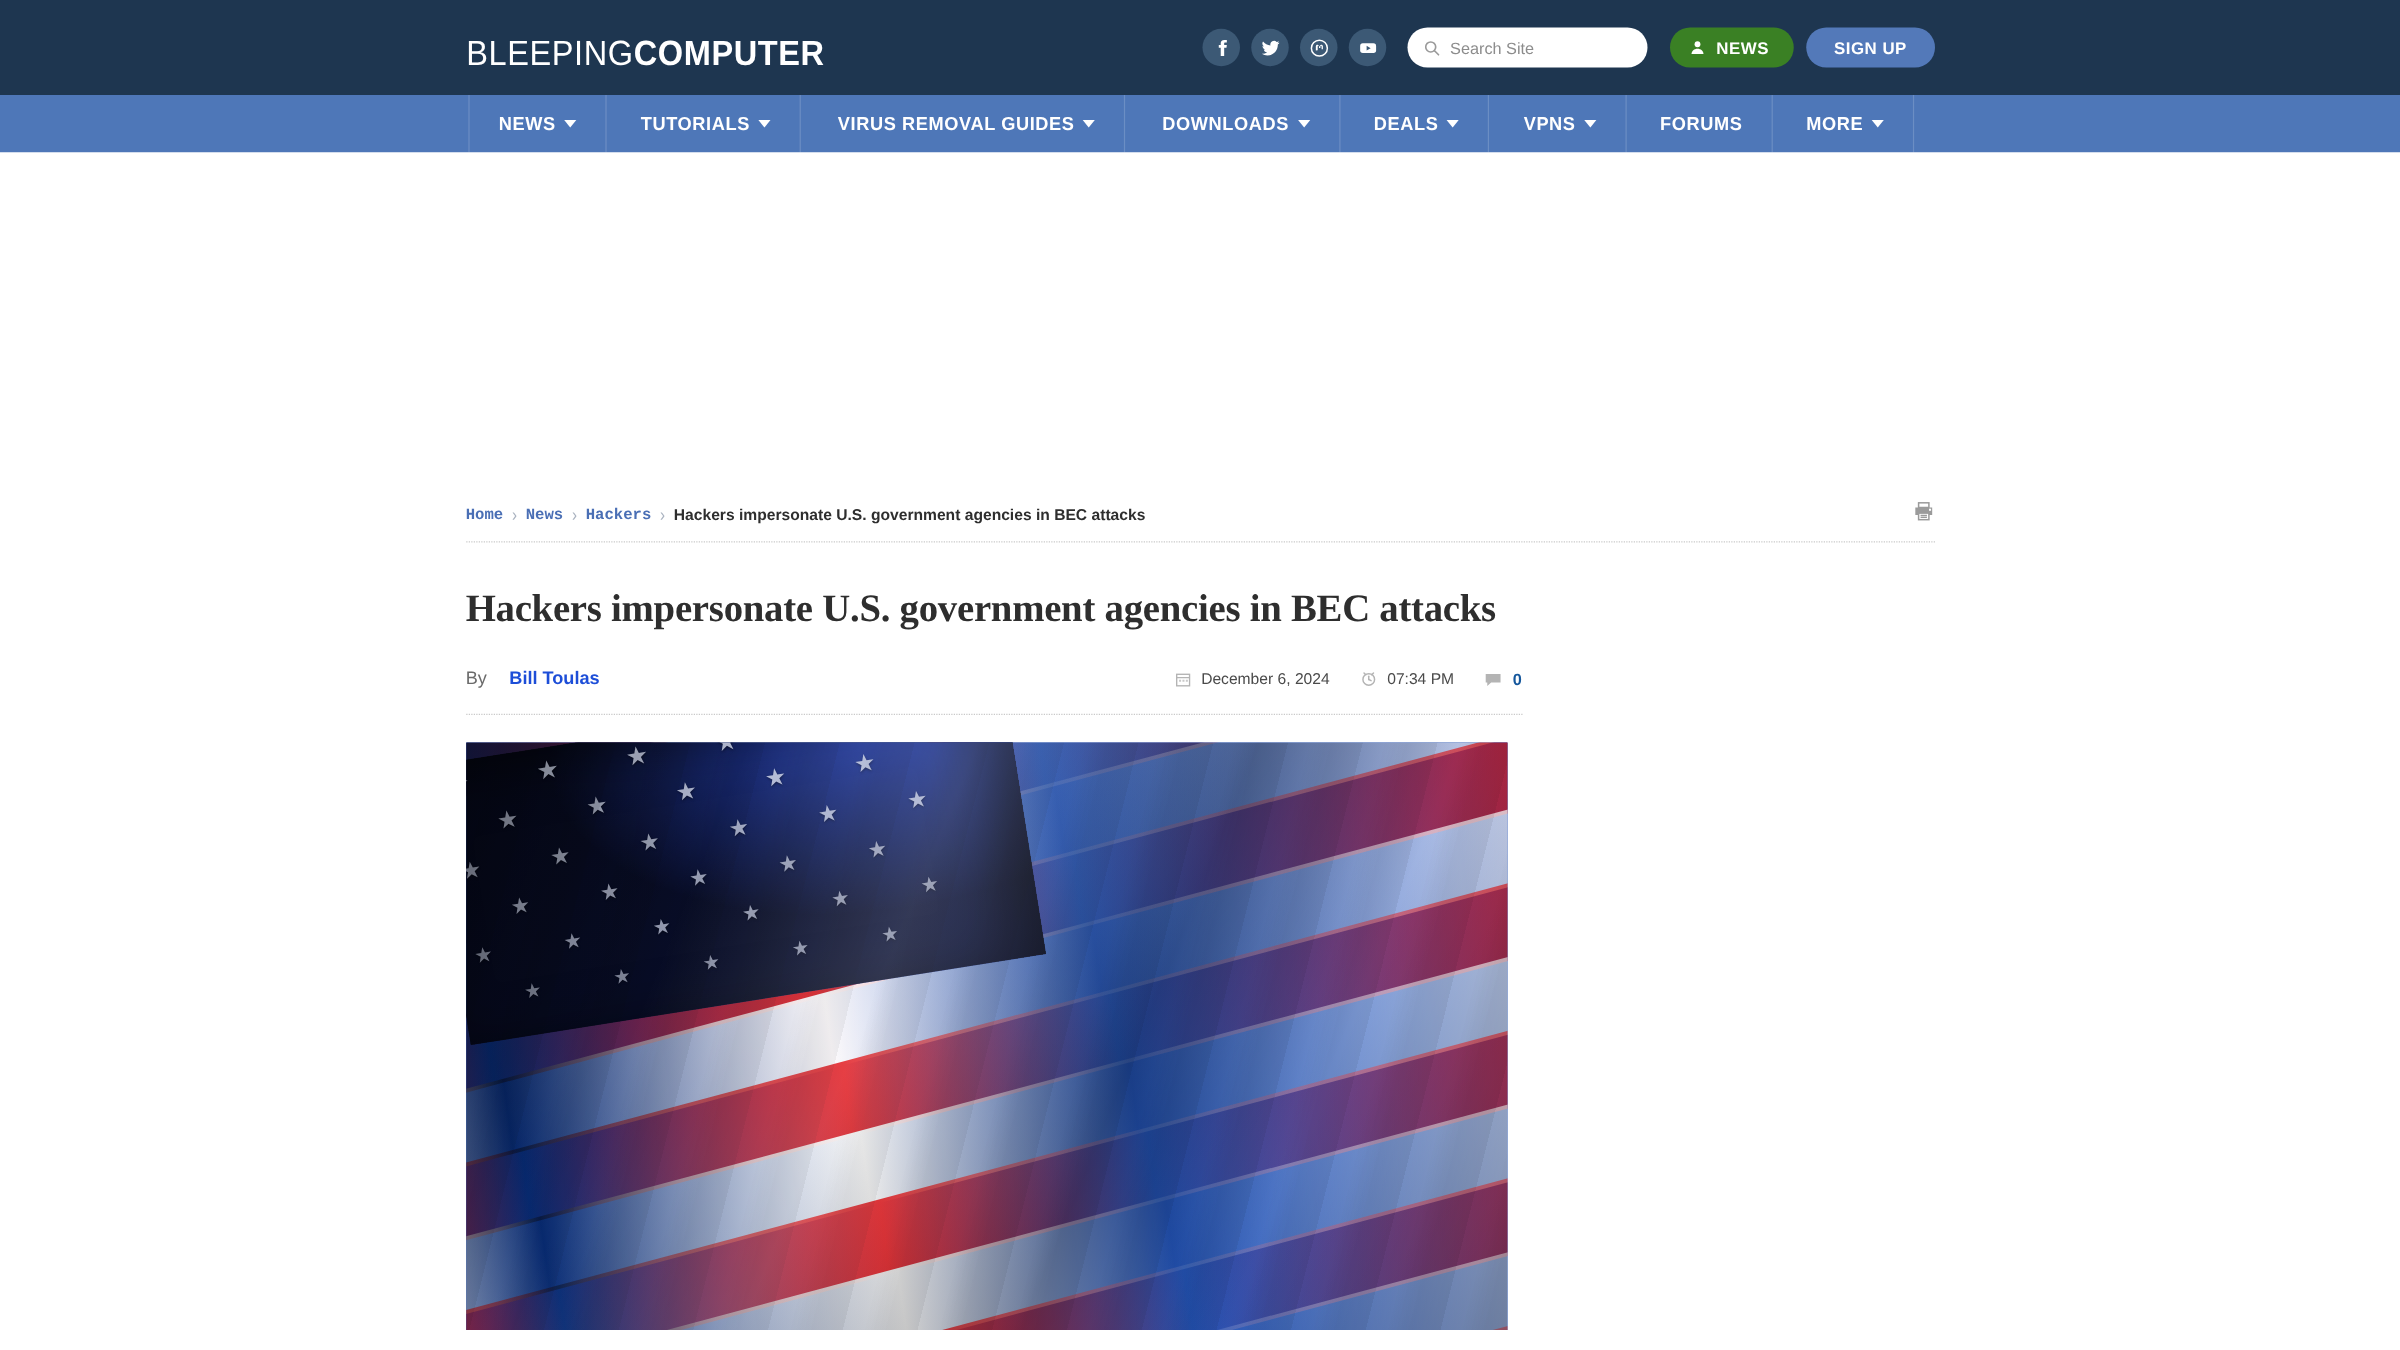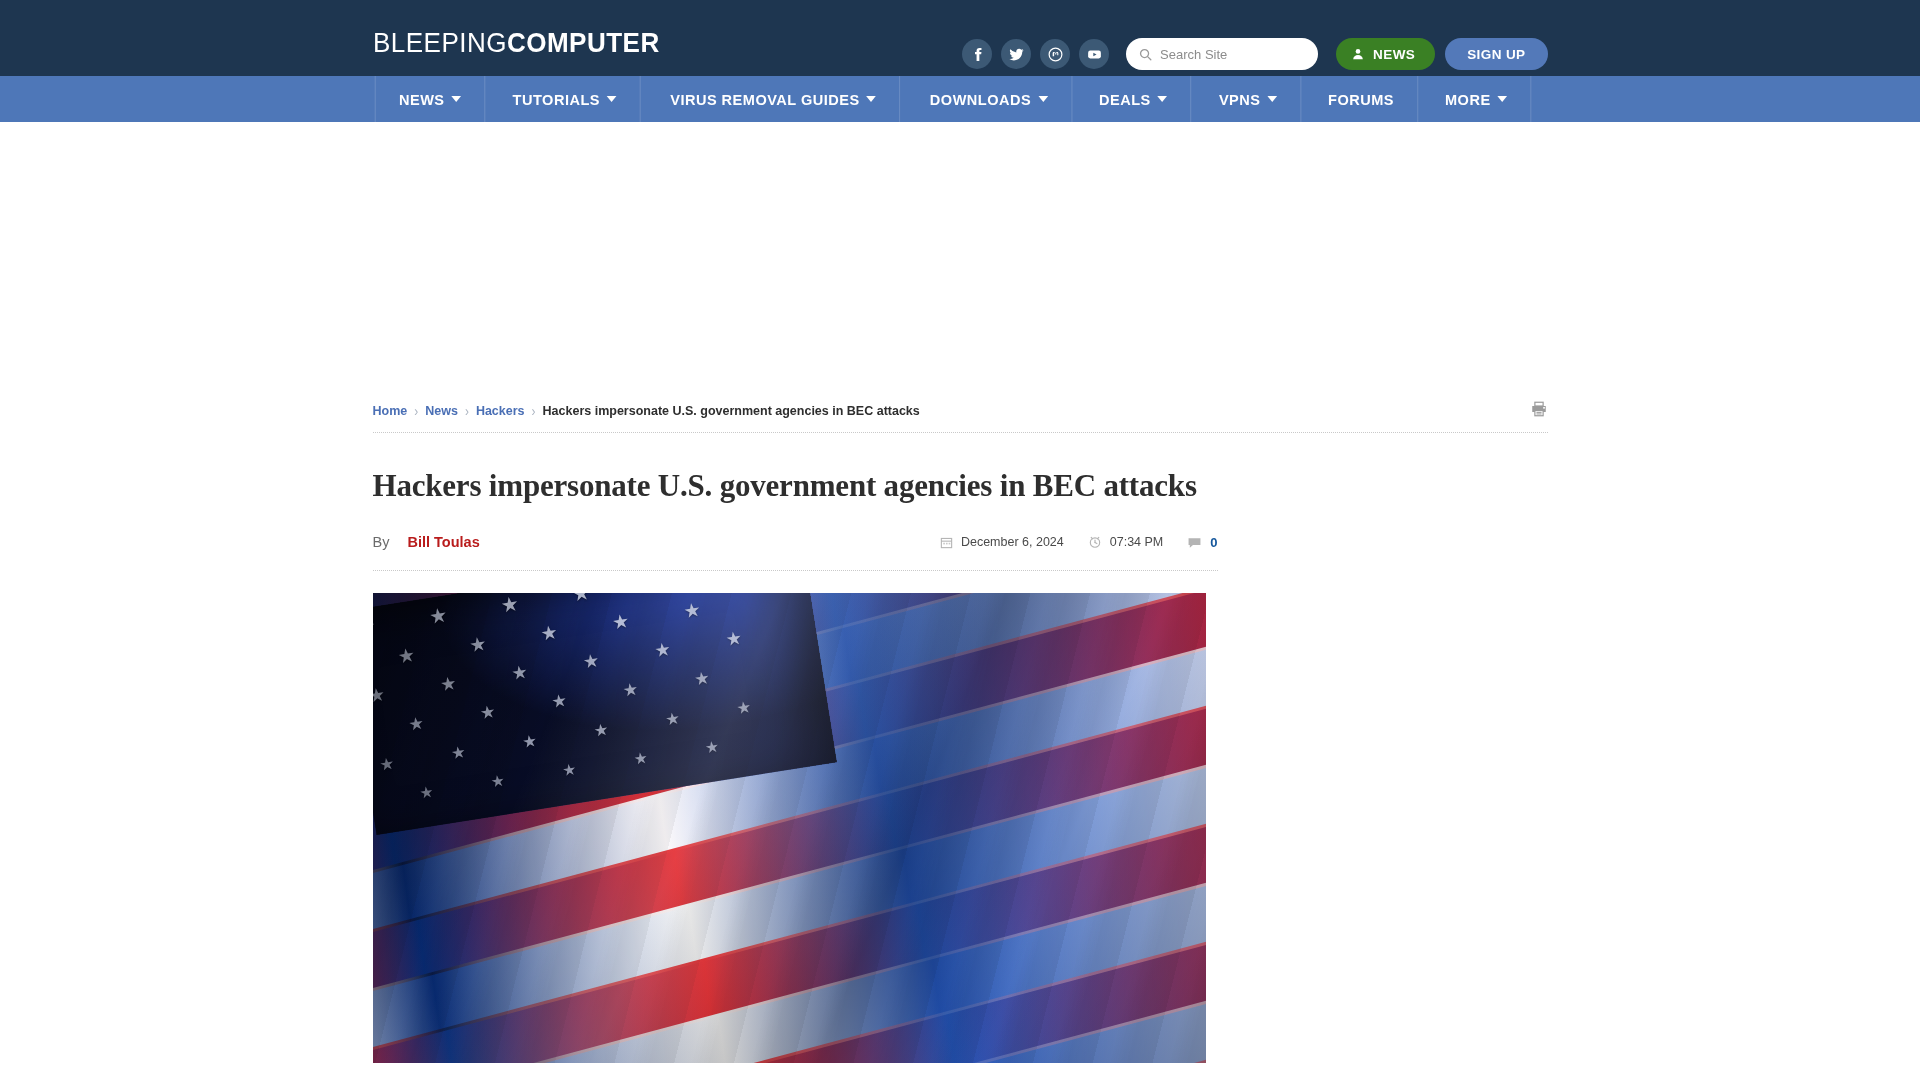--- a/index.html
+++ b/index.html
@@ -34,21 +34,21 @@
     line-height: 1;
     transform: scaleX(0.93);
     transform-origin: left center;
   }
   .logo .lt { font-weight: 300; }
   .logo .bd { font-weight: 700; }
 
   .header-right {
     position: absolute;
     right: 0px;
-    top: 16px;
+    top: 0;
     height: 76px;
     display: flex;
     align-items: center;
     gap: 0px;
   }
   .socials { display: flex; align-items: center; gap: 9px; margin-right: 17px; }
   .soc {
     width: 30px; height: 30px; border-radius: 50%;
     background: #3c5975;
     display: flex; align-items: center; justify-content: center;
@@ -138,21 +138,21 @@
     justify-content: space-between;
     padding-bottom: 10px;
   }
   .crumbs {
     display: flex; align-items: center; gap: 7px;
     font-size: 12.5px;
     color: #333333;
     font-family: "Liberation Sans Narrow", "Liberation Sans", sans-serif;
     font-weight: 600;
   }
-  .crumbs a { color: #4a6fb5; text-decoration: none; cursor: pointer; }
+  .crumbs a { color: #4a6fb5; text-decoration: none; cursor: pointer; font-family: Liberation Mono, monospace; }
   .crumbs .sep {
     color: #aab3c0; font-weight: 400; font-size: 12px;
     transform: scaleY(1.25);
   }
   .crumbs .cur { color: #2e2e2e; }
   .printicon { cursor: pointer; }
 
   .hr {
     border: 0; border-top: 1px dotted #c9c9c9;
     margin: 0;
@@ -174,21 +174,21 @@
   .byline {
     display: flex; align-items: center; justify-content: space-between;
     margin-top: 30px;
     padding-bottom: 20px;
   }
   .by-left {
     font-size: 14.5px;
     color: #6b6b6b;
     font-family: "Liberation Sans", sans-serif;
   }
-  .by-left b { color: #b91c1c; font-weight: 700; padding-left: 14px; }
+  .by-left b { color: #1d4ed8; font-weight: 700; padding-left: 14px; }
   .by-right { display: flex; align-items: center; gap: 24px; }
   .meta {
     display: flex; align-items: center; gap: 8px;
     font-size: 12.5px;
     color: #4a4a4a;
     font-family: "Liberation Sans", sans-serif;
   }
   .meta .cnt { color: #15579c; font-weight: 700; font-size: 13px; }
 
   

